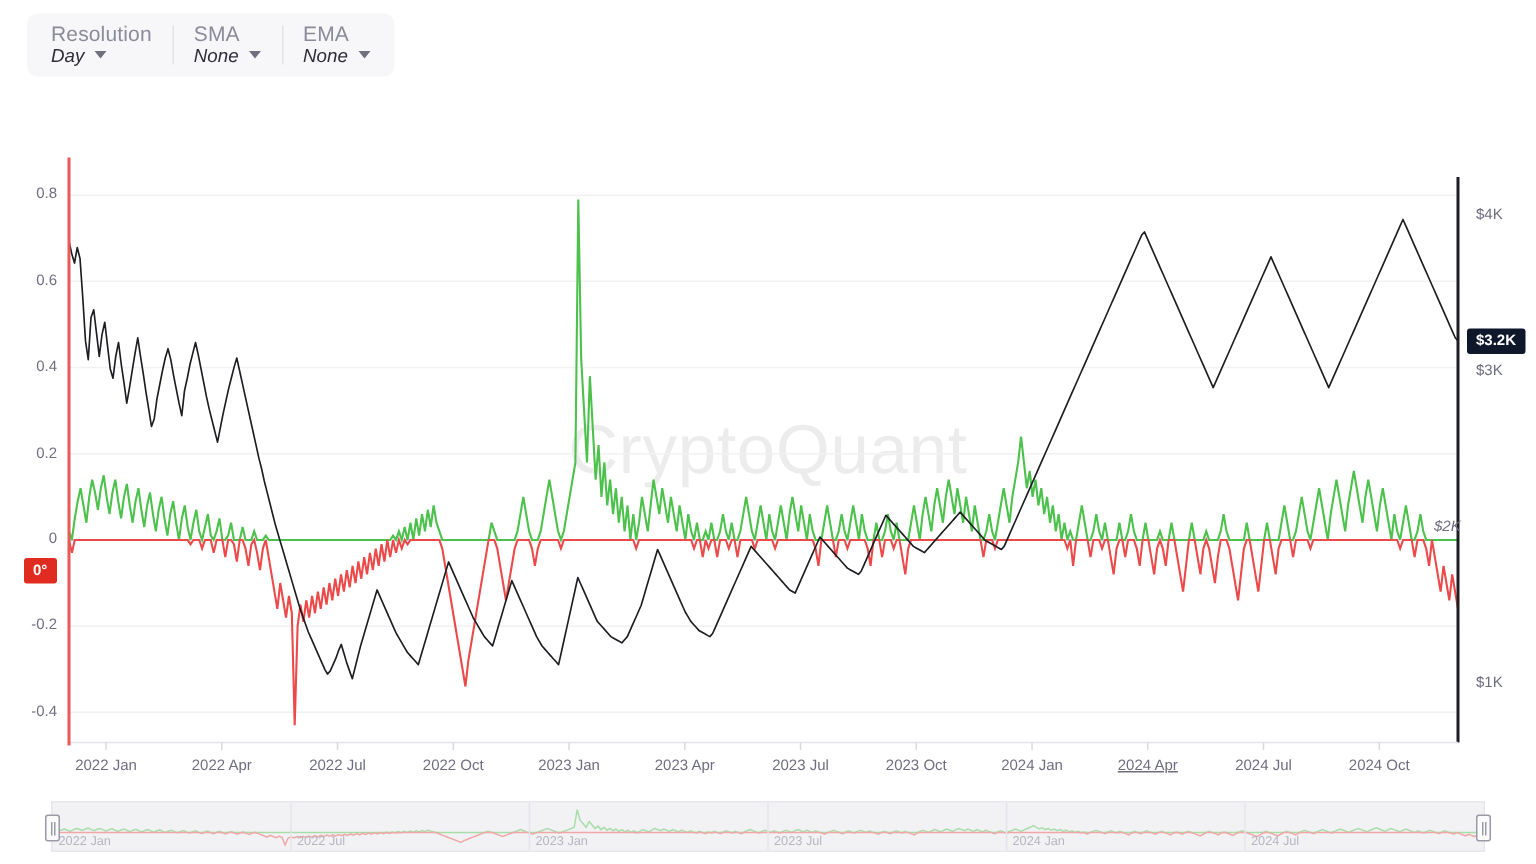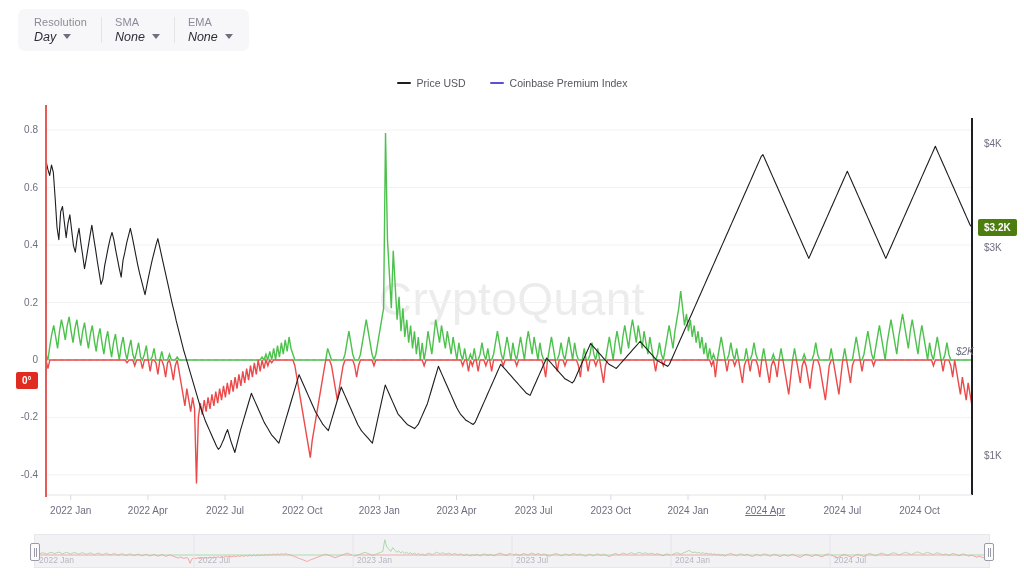--- a/index.html
+++ b/index.html
@@ -25,21 +25,21 @@
     position: relative;
     padding: 4px 14px 4px 14px;
     display: flex; flex-direction: column; justify-content: center;
     min-width: 62px;
   }
   .tb-group + .tb-group::before {
     content: ""; position: absolute; left: 0; top: 8px; bottom: 8px;
     width: 1px; background: #e3e3e8;
   }
   .tb-label {
-    font-size: 11px; color: #8b8b99; line-height: 12px;
+    font-size: 14px; color: #8b8b99; line-height: 12px;
     letter-spacing: 0.1px; white-space: nowrap;
   }
   .tb-valrow { display: flex; align-items: center; gap: 7px; margin-top: 1px; font-style: italic; }
   .tb-value {
     font-size: 12.5px; color: #2e2e38; line-height: 16px; white-space: nowrap;
   }
   .caret {
     width: 0; height: 0;
     border-left: 4px solid transparent;
     border-right: 4px solid transparent;
@@ -123,21 +123,21 @@
   .badge {
     position: absolute;
     font-size: 10px;
     color: #fff;
     padding: 3px 6px 3px 6px;
     border-radius: 2px;
     white-space: nowrap;
     line-height: 11px;
     font-weight: bold;
   }
-  .badge.price { background: #4d7c0f; }
+  .badge.price { background: #0f172a; }
   .badge.zero  { background: #e02b20; }
 
   
   .navigator {
     position: absolute;
     left: 34px; top: 534px;
     width: 956px; height: 34px;
     background: #f2f2f5;
     border: 1px solid #e6e6ec;
   }
@@ -188,30 +188,20 @@
       <div class="tb-group">
         <div class="tb-label">EMA</div>
         <div class="tb-valrow">
           <span class="tb-value">None</span>
           <span class="caret"></span>
         </div>
       </div>
     </div>
 
 
-  <div class="legend" id="legend">
-      <div class="leg-item">
-        <span class="leg-swatch" style="background:#1d1d22"></span>
-        <span class="leg-text">Price USD</span>
-      </div>
-      <div class="leg-item">
-        <span class="leg-swatch" style="background:#5b4fd6"></span>
-        <span class="leg-text">Coinbase Premium Index</span>
-      </div>
-    </div>
 
   <div class="plot-wrap">
     <div class="watermark">CryptoQuant</div>
     <svg class="chart-svg" id="chart-svg" width="1024" height="520">
         <line x1="46" y1="130.11194029850745" x2="972" y2="130.11194029850745" stroke="#f2f2f4" stroke-width="1"></line>
         <line x1="46" y1="187.57462686567163" x2="972" y2="187.57462686567163" stroke="#f2f2f4" stroke-width="1"></line>
         <line x1="46" y1="245.03731343283582" x2="972" y2="245.03731343283582" stroke="#f2f2f4" stroke-width="1"></line>
         <line x1="46" y1="302.5" x2="972" y2="302.5" stroke="#f2f2f4" stroke-width="1"></line>
         <line x1="46" y1="359.9626865671642" x2="972" y2="359.9626865671642" stroke="#f2f2f4" stroke-width="1"></line>
         <line x1="46" y1="417.42537313432837" x2="972" y2="417.42537313432837" stroke="#f2f2f4" stroke-width="1"></line>

